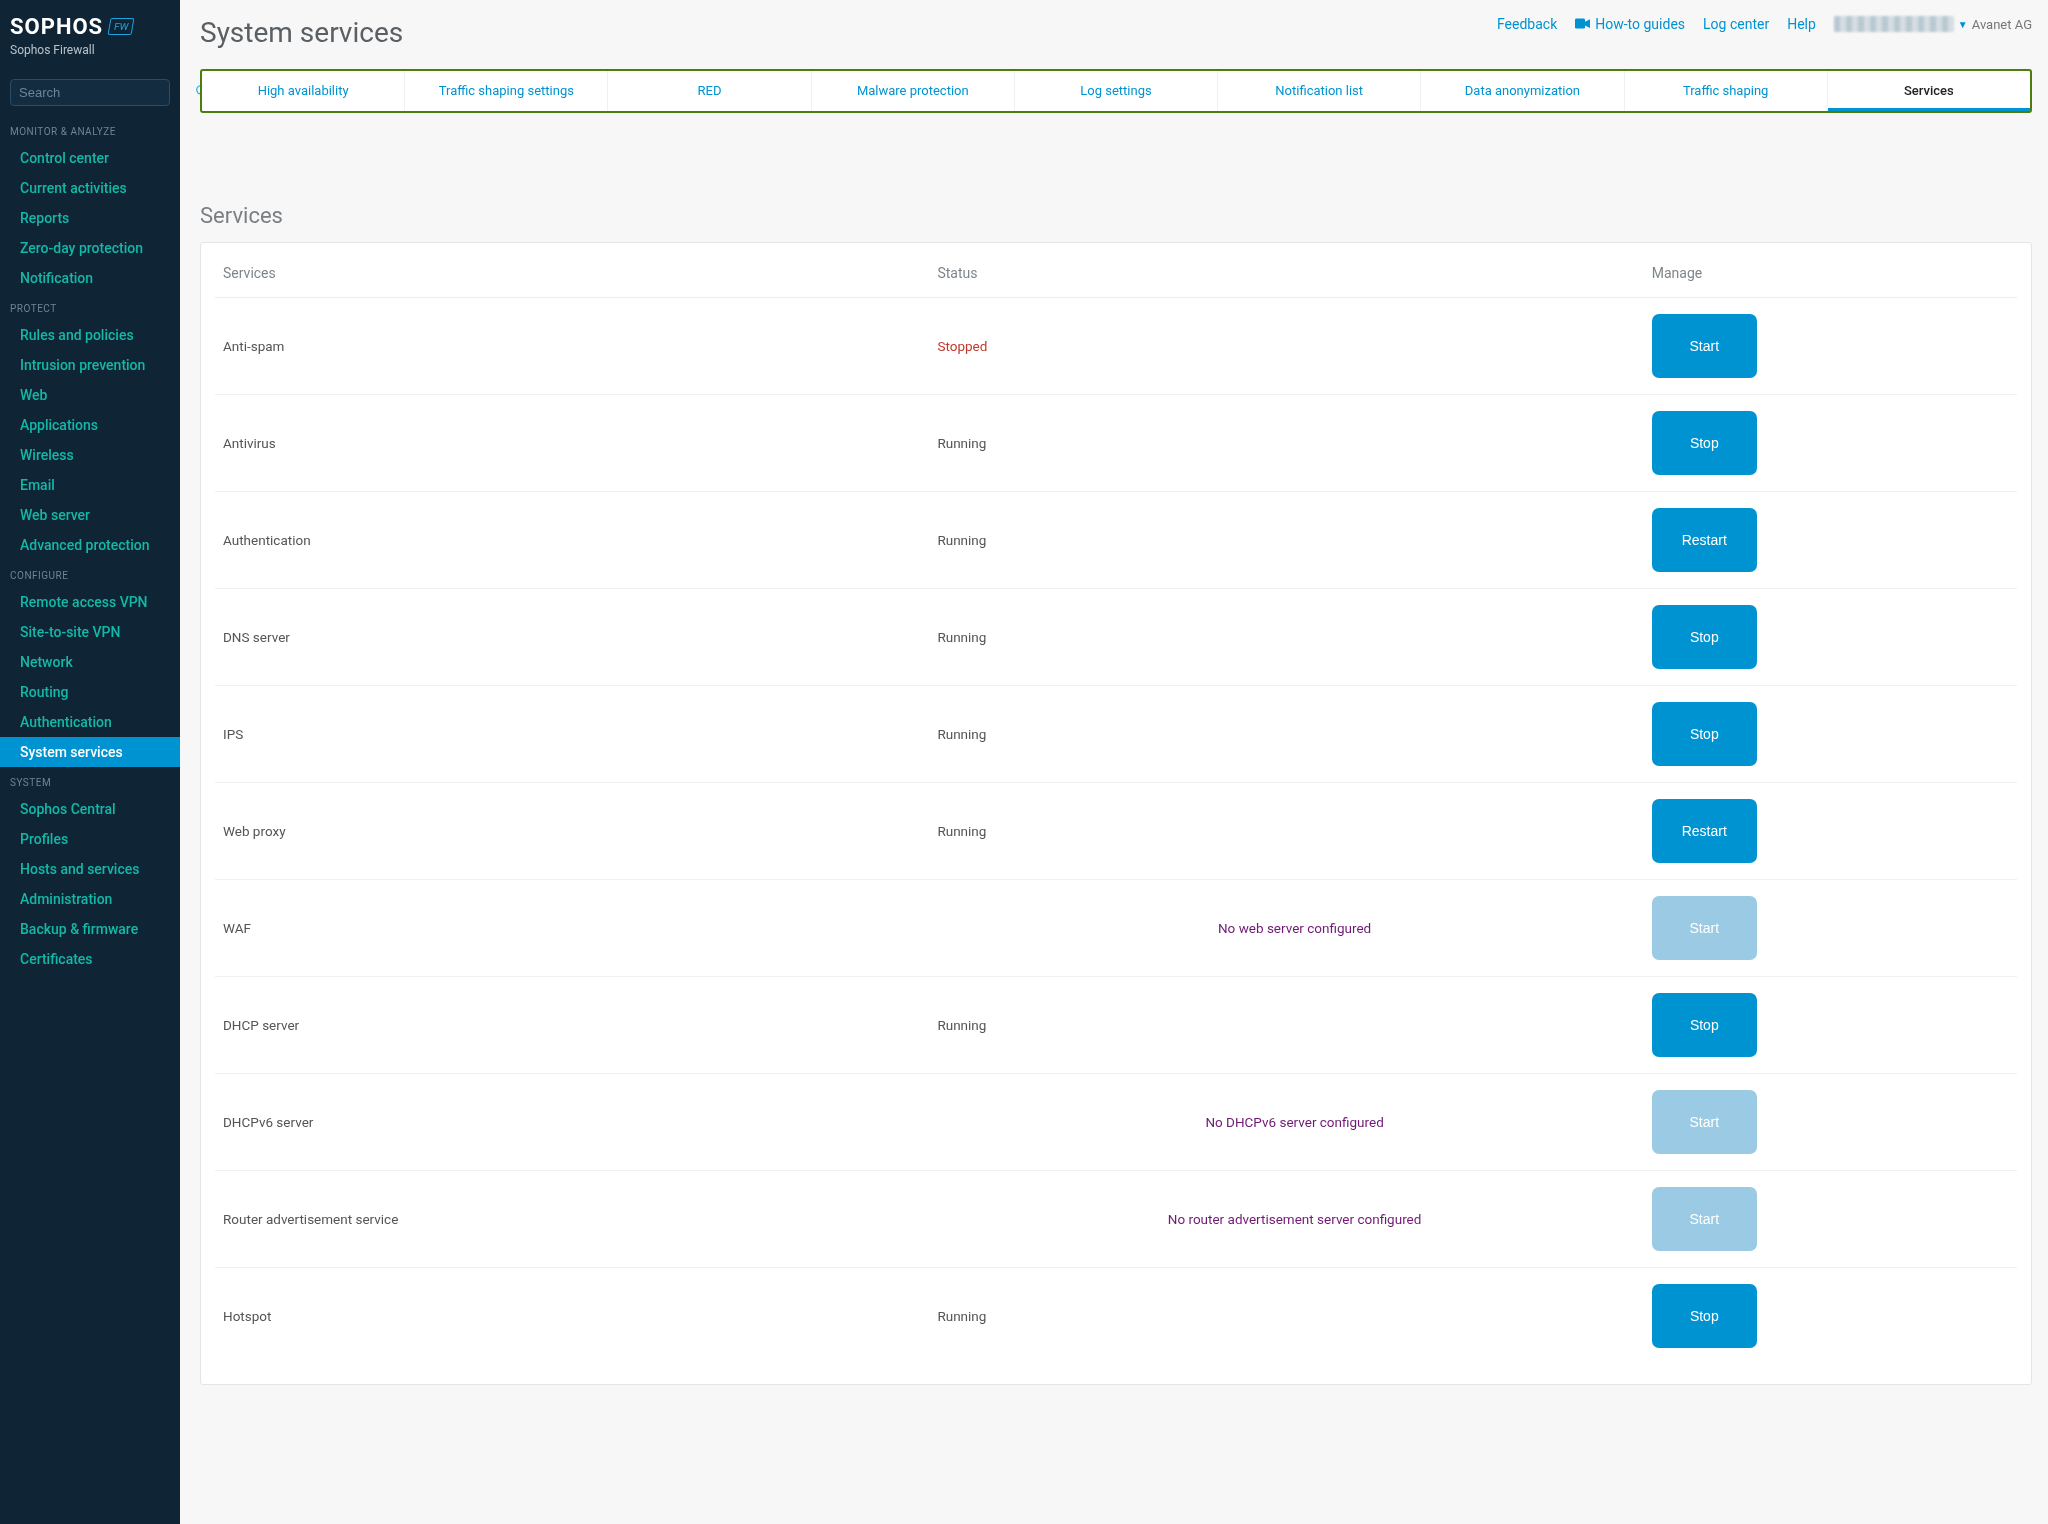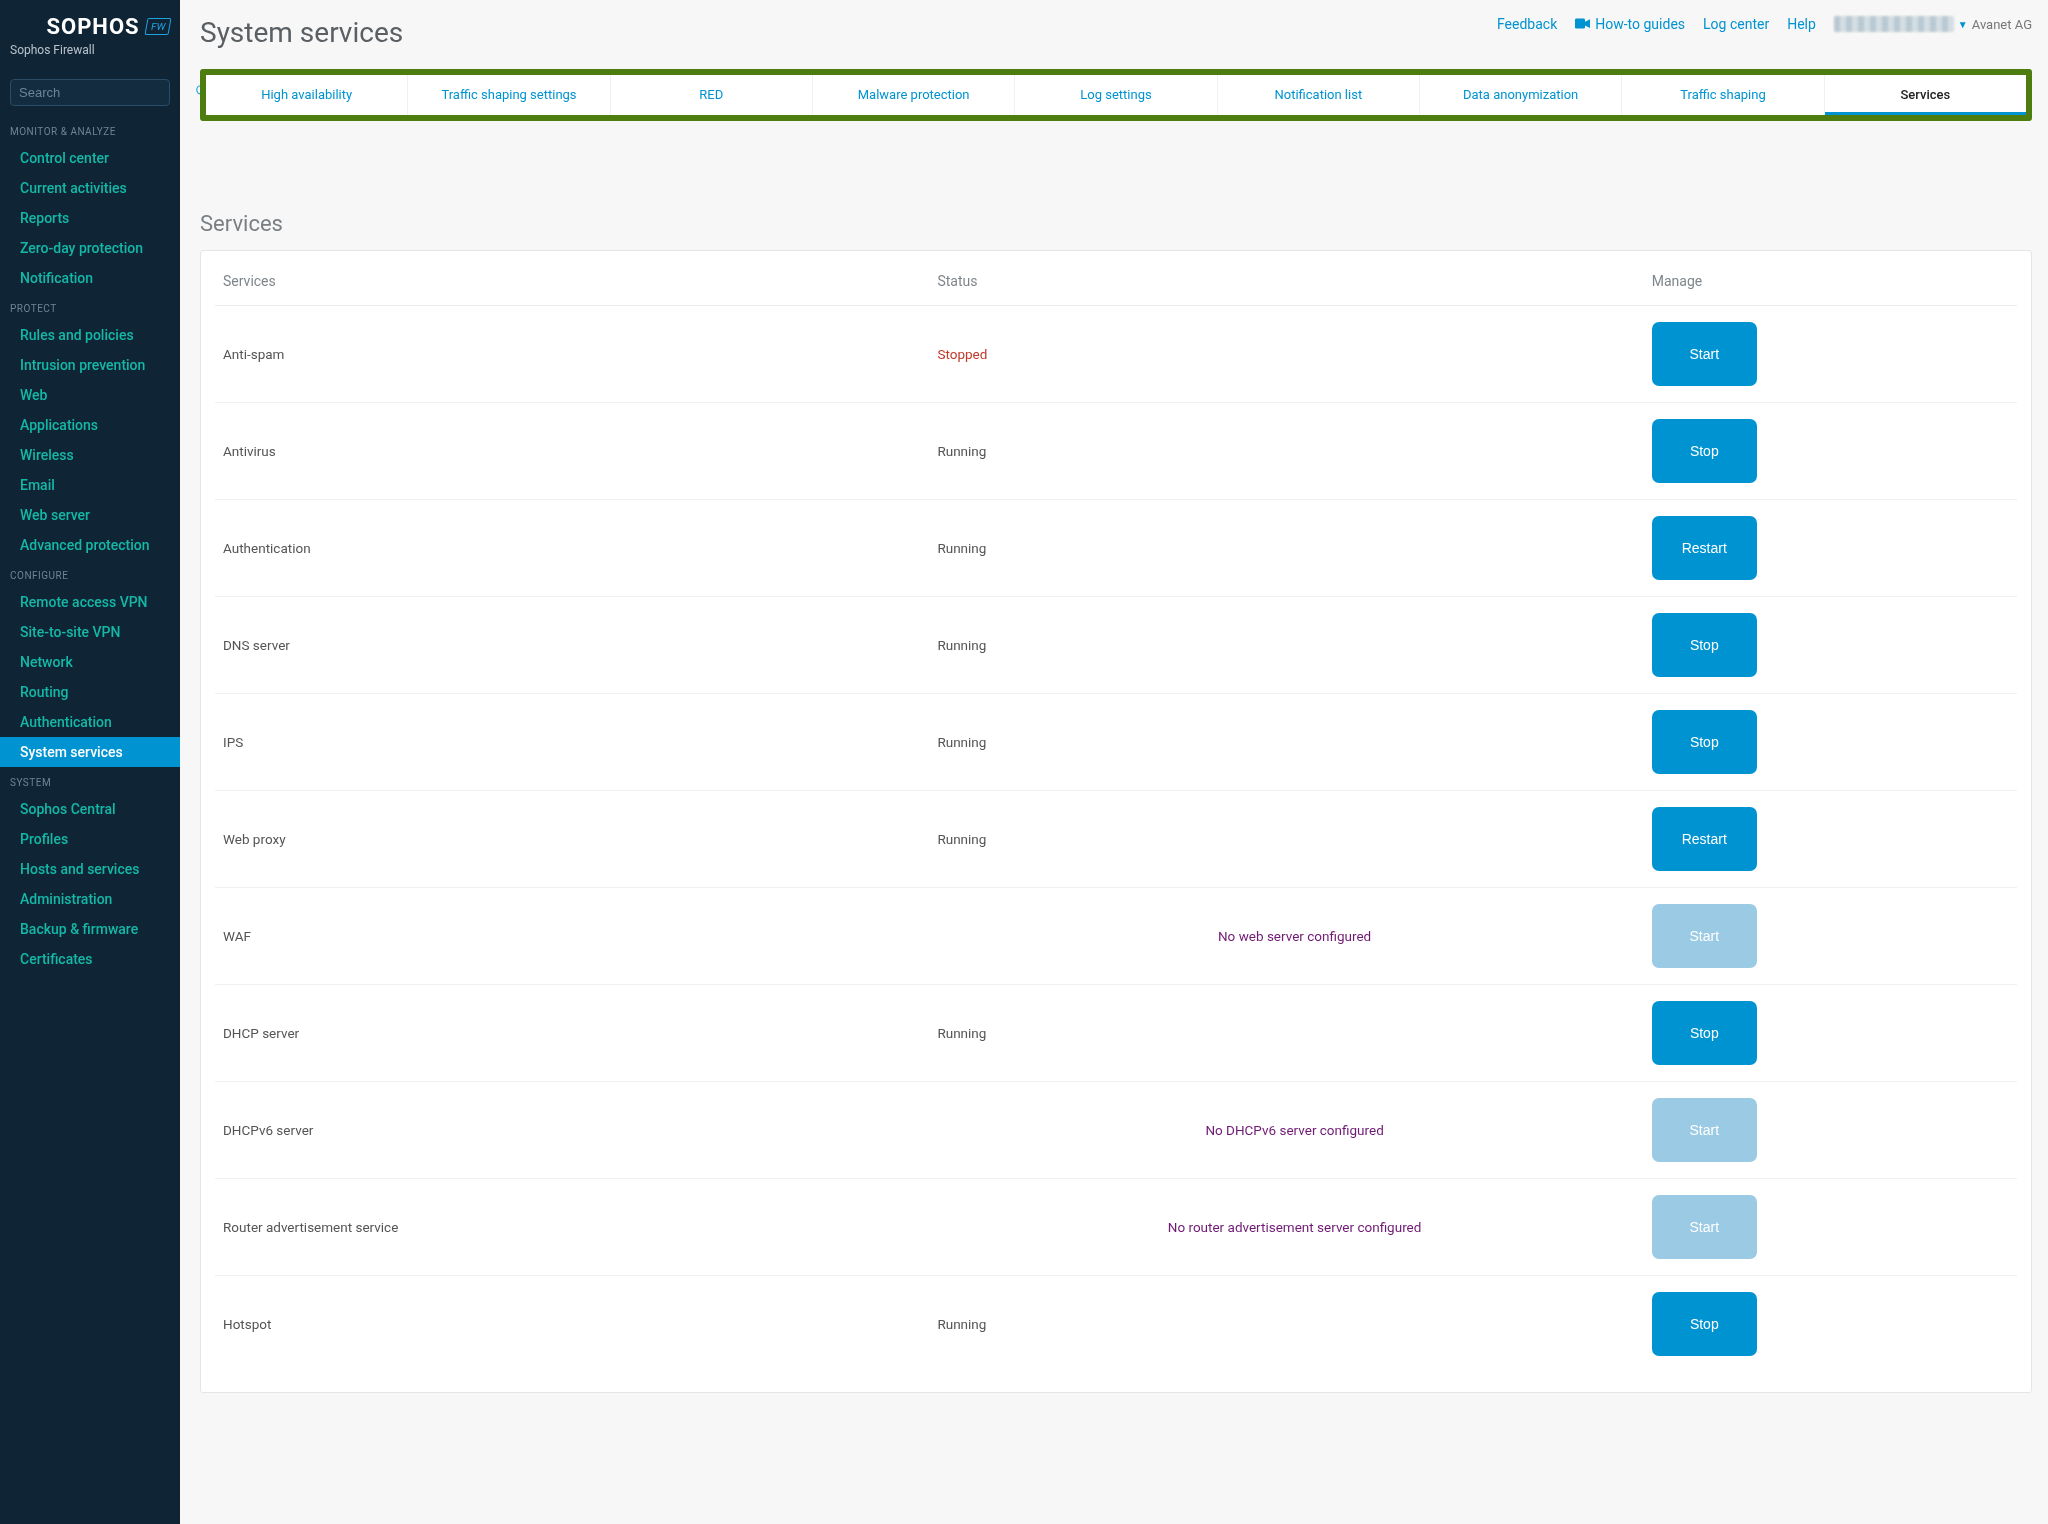--- a/index.html
+++ b/index.html
@@ -21,21 +21,20 @@
     display: flex;
     flex-direction: column;
     flex-shrink: 0;
     padding-bottom: 20px;
   }
   .brand {
     padding: 14px 10px 4px 10px;
     display: flex;
     align-items: center;
     gap: 6px;
-    justify-content: flex-end;
   }
   .brand-word {
     font-size: 22px;
     font-weight: 700;
     letter-spacing: 1px;
     color: #fff;
   }
   .brand-badge {
     border: 1.5px solid #1fa3e0;
     color: #1fa3e0;
@@ -126,21 +125,21 @@
     background: repeating-linear-gradient(90deg,#b9c9d2 0 6px,#d4dde3 6px 12px);
     filter: blur(1.2px);
     border-radius: 2px;
   }
   .caret { color:#0093d1; font-size:10px; margin-left:4px;}
   .org-label { font-size: 13px; color: #777; }
 
   
   .tabs-card {
     background: #fff;
-    border: 6px solid #4d7c0f;
+    border: 2px solid #4d7c0f;
     border-radius: 3px;
     display: flex;
     overflow: hidden;
   }
   .tab {
     flex: 1;
     text-align: center;
     padding: 12px 6px;
     font-size: 13px;
     color: #0093d1;

